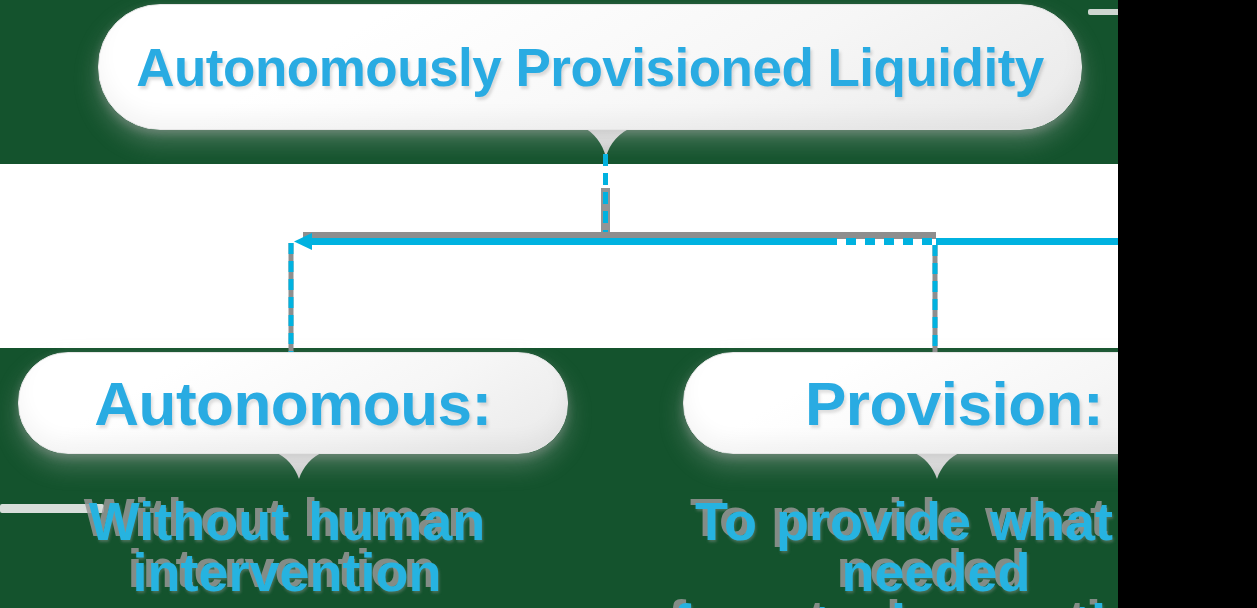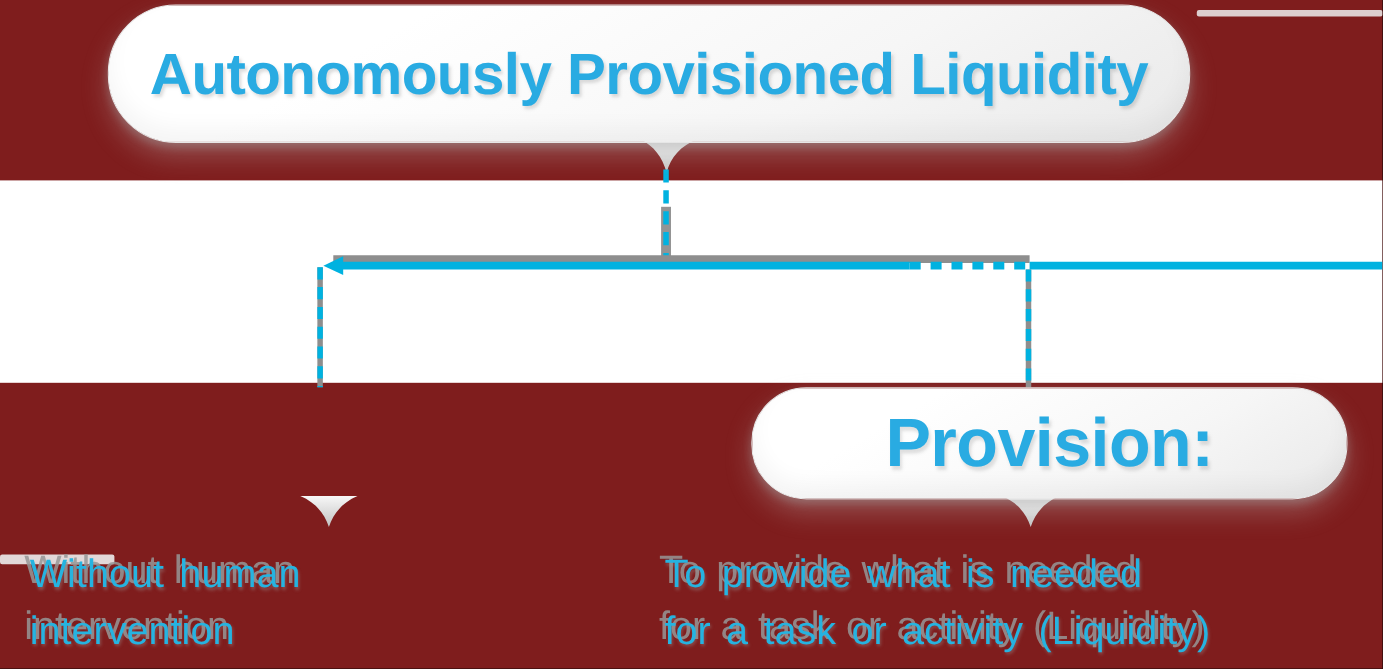--- a/index.html
+++ b/index.html
@@ -1,17 +1,17 @@
 <!DOCTYPE html>
 <html style="--accent-blue: #29abe2; --line-cyan: #00b2e0; --desc-cyan: #26b3e0; --connector-gray: #8e8e8e; --background: #000000; --band-white: #ffffff; --bubble-fill: #f6f6f6;"><head>
 <meta charset="utf-8">
 <style>
   html,body{margin:0;padding:0;background:#000;}
   .canvas{
-    position:relative;width:1257px;height:608px;background:#7f1d1d;overflow:hidden;
+    position:relative;width:1118px;height:608px;background:#14532d;overflow:hidden;
     font-family:"Liberation Sans","DejaVu Sans",sans-serif;
   }
   .white-band{
     position:absolute;left:0;top:164px;width:1257px;height:184px;
     background:#ffffff;
   }
   .streak{position:absolute;background:#ededed;border-radius:2px;}
   .streak.top-right{left:1088px;top:9px;width:169px;height:6px;opacity:.85;}
   .streak.left-edge{left:0;top:504px;width:104px;height:9px;opacity:.9;}
 
@@ -36,22 +36,22 @@
   }
   .bubble.child.left{left:18px;width:548px;}
   .bubble.child.right{left:683px;width:540px;}
   .bubble.child .label{
     font-size:62px;font-weight:bold;letter-spacing:-.5px;
     color:var(--accent-blue,#29abe2);
     text-shadow:2px 3px 3px rgba(130,130,130,.25);
     white-space:nowrap;
   }
   .desc{
-    position:absolute;
-    font-size:36px;line-height:51px;font-weight:normal;
+    position:absolute;text-align:center;
+    font-size:54px;line-height:51px;font-weight:bold;
     color:var(--desc-cyan,#26b3e0);
     text-shadow:-5px -4px 0 rgba(150,150,150,.85),1px 2px 3px rgba(160,160,160,.40);
     white-space:pre-line;word-spacing:4px;
   }
   .desc.left{left:27px;top:496px;width:520px;}
   .desc.right{left:604px;top:496px;width:664px;}
 
   svg.overlay{position:absolute;left:0;top:0;pointer-events:none;}
 </style>
 </head>
@@ -89,20 +89,23 @@
     <line x1="935" y1="245" x2="935" y2="352" style="stroke:var(--line-cyan,#00b2e0)" stroke-width="5" stroke-dasharray="11 7"></line>
 
     <path d="M273,451 L325,451 C311,457 303,467 299,479 C295,467 287,457 273,451 Z" fill="url(#gTail)"></path>
     <path d="M911,451 L963,451 C949,457 941,467 937,479 C933,467 925,457 911,451 Z" fill="url(#gTail)"></path>
   </svg>
 
   <div class="bubble root">
     <span class="label">Autonomously Provisioned Liquidity</span>
   </div>
 
+  <div class="bubble child left">
+    <span class="label">Autonomous:</span>
+  </div>
 
   <div class="bubble child right">
     <span class="label">Provision:</span>
   </div>
 
   <div class="desc left">Without human
 intervention</div>
   <div class="desc right">To provide what is needed
 for a task or activity (Liquidity)</div>
 

